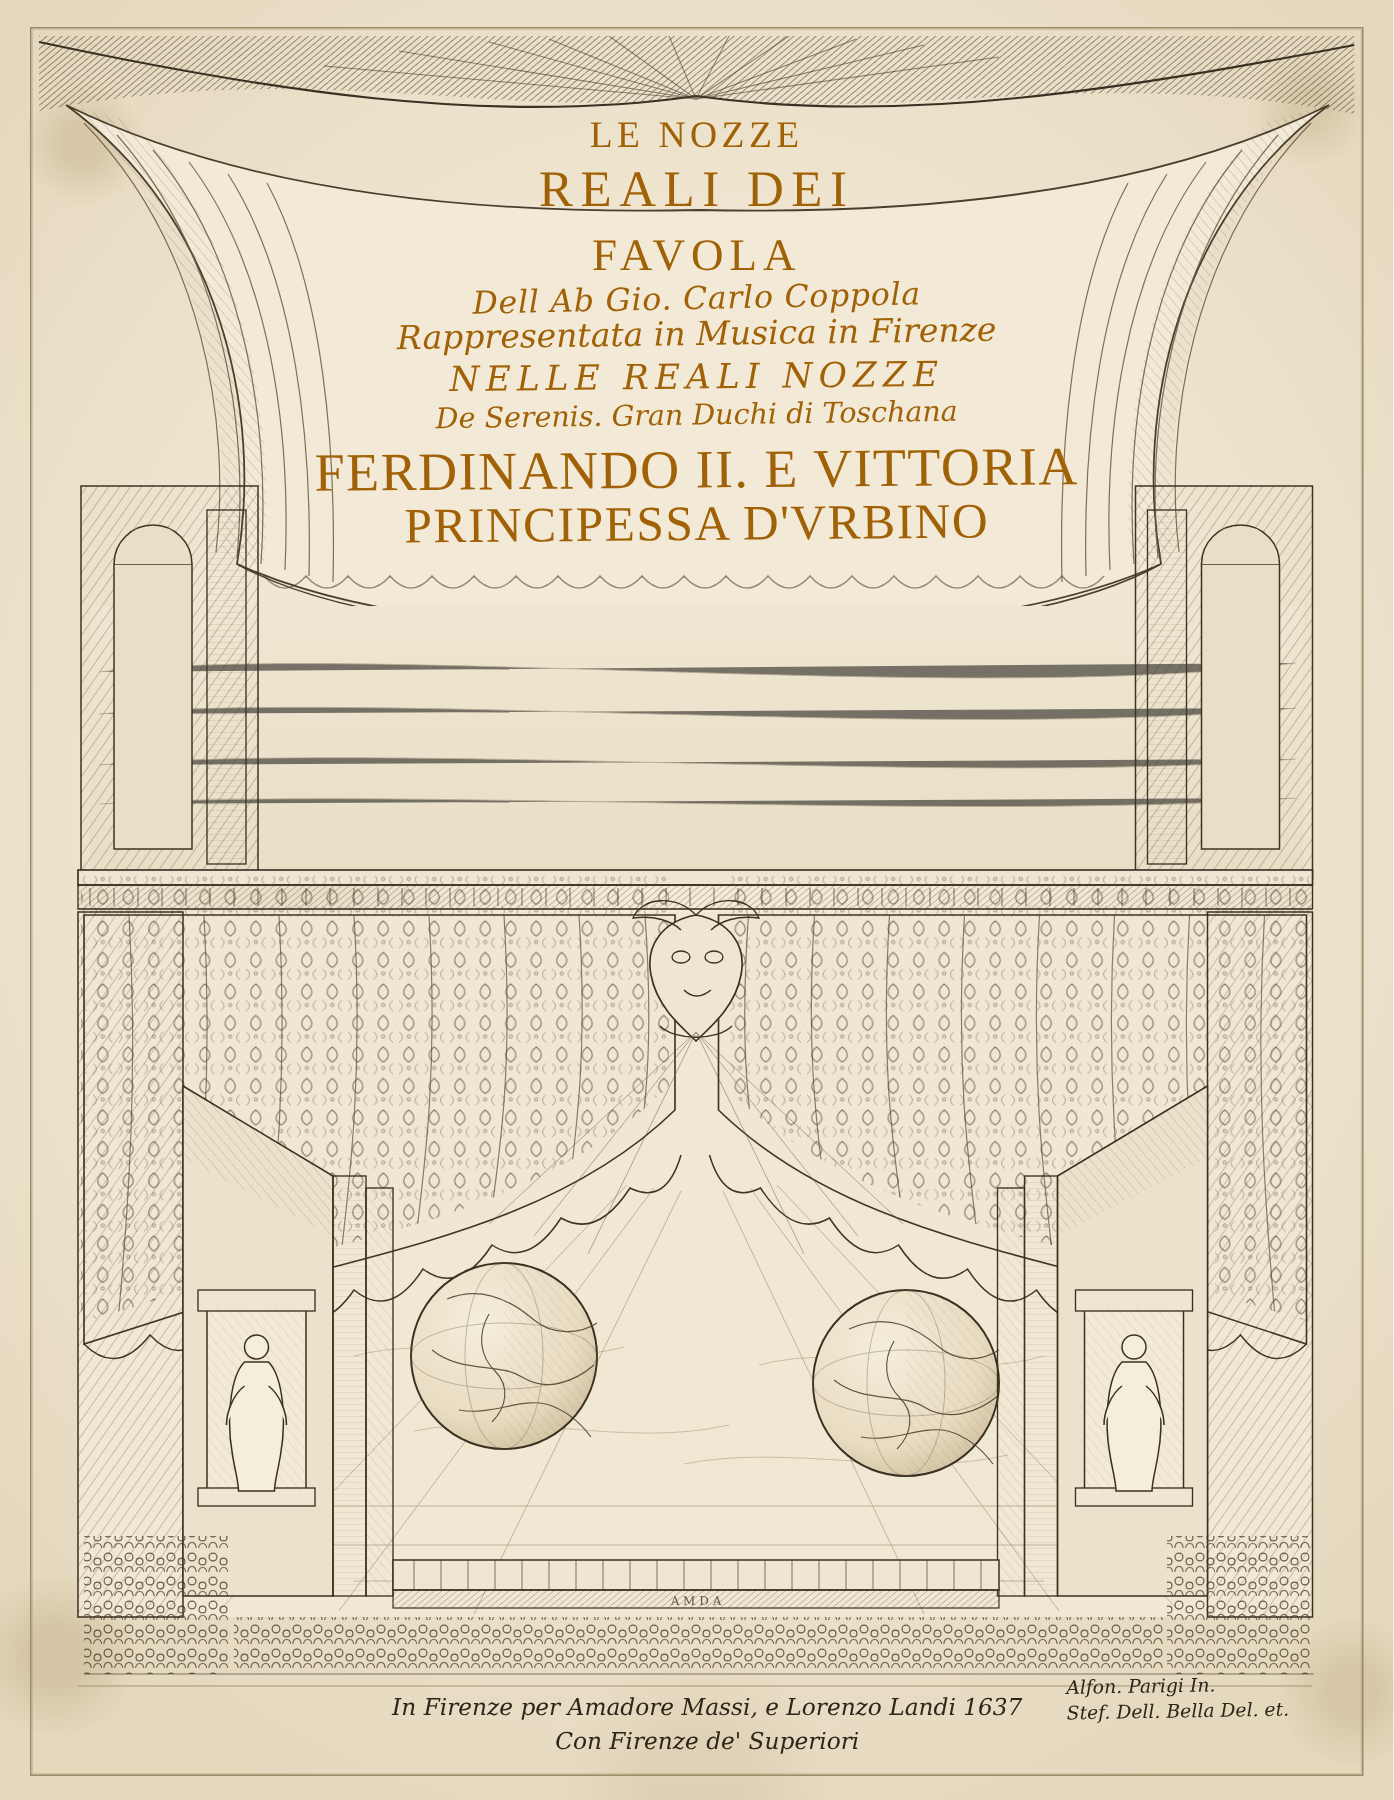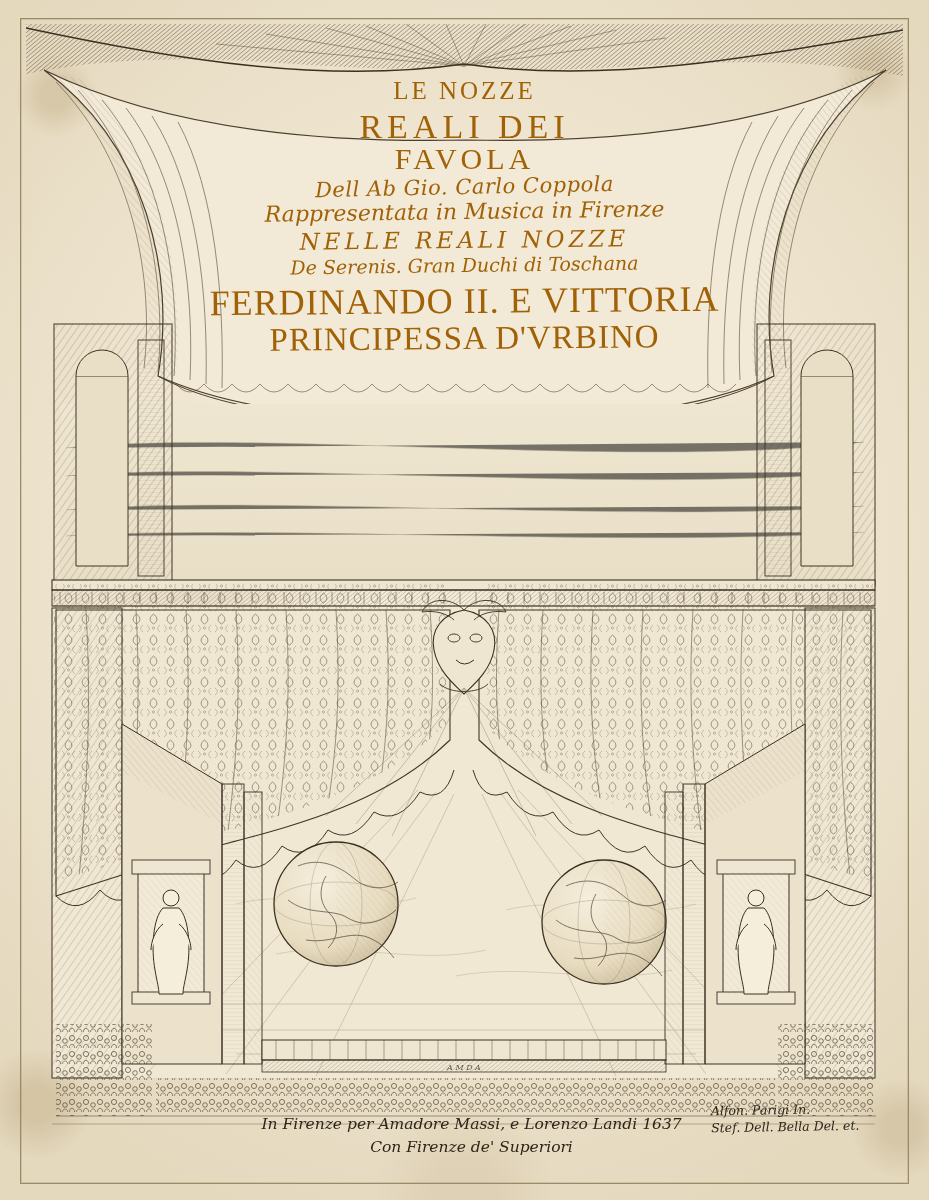--- a/index.html
+++ b/index.html
@@ -52,38 +52,37 @@
     box-shadow: inset 0 0 0 1px rgba(120,100,70,0.20);
     pointer-events: none;
   }
 
   .art {
     position: absolute;
     left: 26px;
     top: 24px;
     width: 877px;
     height: 1152px;
-    font-style: italic;
   }
   .art svg { display: block; width: 100%; height: 100%; }
 
   
   .title-block {
     position: absolute;
     left: 0;
     top: 78px;
     width: 929px;
     text-align: center;
     color: #a16207;
     pointer-events: none;
   }
   .t-line { line-height: 1.02; white-space: nowrap; }
   .t1 { font-size: 25px; letter-spacing: 3px; font-family: "Liberation Serif", serif; }
   .t2 { font-size: 34px; letter-spacing: 5px; margin-top: 6px; }
-  .t3 { font-size: 30px; letter-spacing: 4px; margin-top: 0; }
+  .t3 { font-size: 30px; letter-spacing: 4px; margin-top: 12px; }
   .t4 {
     font-size: 21px; margin-top: 2px;
     font-family: "DejaVu Serif", serif;
     font-style: italic; letter-spacing: 0.5px;
     transform: rotate(-1.2deg);
   }
   .t5 {
     font-size: 22px; margin-top: 3px;
     font-family: "DejaVu Serif", serif;
     font-style: italic;
@@ -105,21 +104,21 @@
   }
   .t9 {
     font-size: 33px; margin-top: 2px; letter-spacing: 1px;
     transform: rotate(-0.5deg);
   }
 
   
   .imprint {
     position: absolute;
     left: 0; right: 0;
-    bottom: 42px;
+    bottom: 28px;
     color: #2d2519;
     font-family: "DejaVu Serif", serif;
     font-style: italic;
     pointer-events: none;
   }
   .imprint-main {
     text-align: center;
     font-size: 15.5px;
     line-height: 1.45;
     padding-left: 14px;

